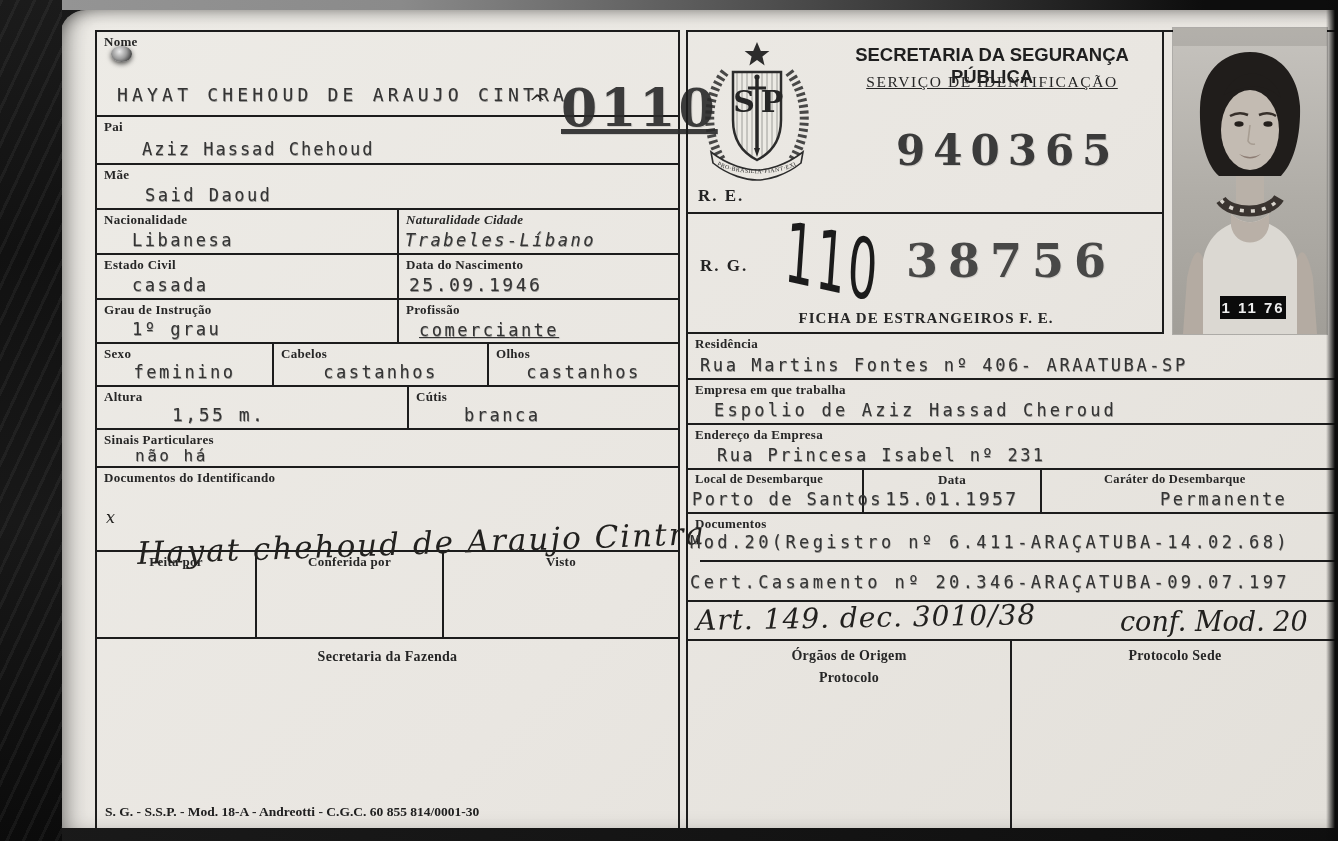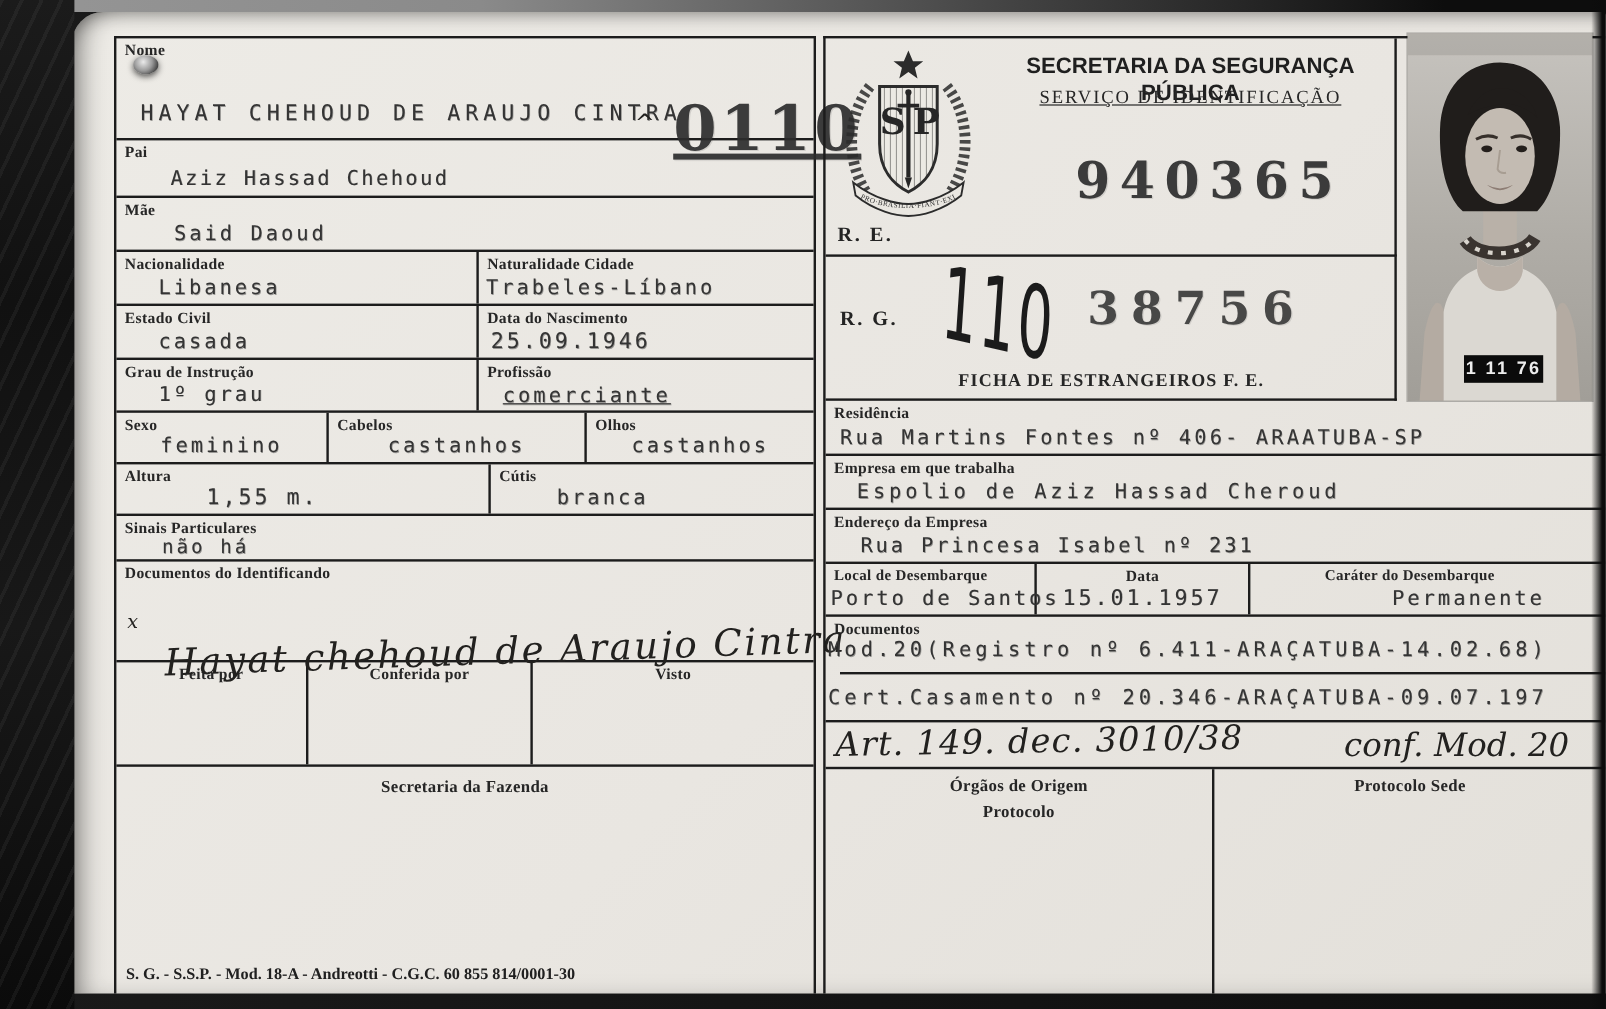--- a/index.html
+++ b/index.html
@@ -93,21 +93,21 @@
       <span class="lbl">Mãe</span>
       <span class="type" style="left:48px; bottom:3px;">Said Daoud</span>
     </div>
 
     <div class="row" style="height:45px;">
       <div class="cols">
         <div class="cell" style="width:300px;">
           <span class="lbl">Nacionalidade</span>
           <span class="type" style="left:35px; bottom:3px;">Libanesa</span>
         </div>
-        <div class="cell" style="flex:1;">
+        <div class="cell" style="flex:1;font-style:italic;">
           <span class="lbl">Naturalidade Cidade</span>
           <span class="type" style="left:6px; bottom:3px;">Trabeles-Líbano</span>
         </div>
       </div>
     </div>
 
     <div class="row" style="height:45px;">
       <div class="cols">
         <div class="cell" style="width:300px;">
           <span class="lbl">Estado Civil</span>
@@ -235,21 +235,21 @@
       </svg>
       <div class="orgtitle">SECRETARIA DA SEGURANÇA PÚBLICA</div>
       <div class="orgsub">SERVIÇO DE IDENTIFICAÇÃO</div>
       <span class="stampnum" style="left:208px; top:98px; font-size:42px; letter-spacing:8px;">940365</span>
       <span class="relabel">R. E.</span>
     </div>
 
     <div class="row narrow" style="height:120px; border-bottom-width:2.5px;">
       <span class="relabel" style="bottom:auto; top:42px; left:12px;">R. G.</span>
       <span class="rghand">110</span>
-      <span class="stampnum" style="left:218px; top:24px; font-size:38px; letter-spacing:10px; opacity:.85;">38756</span>
+      <span class="stampnum" style="left:218px; top:24px; font-size:46px; letter-spacing:10px; opacity:.85;">38756</span>
       <span class="fe">FICHA DE ESTRANGEIROS F. E.</span>
     </div>
 
     <div class="row" style="height:46px;">
       <span class="lbl">Residência</span>
       <span class="type" style="left:12px; bottom:3px; letter-spacing:2.6px;">Rua Martins Fontes nº 406- ARAATUBA-SP</span>
     </div>
 
     <div class="row" style="height:45px;">
       <span class="lbl">Empresa em que trabalha</span>

